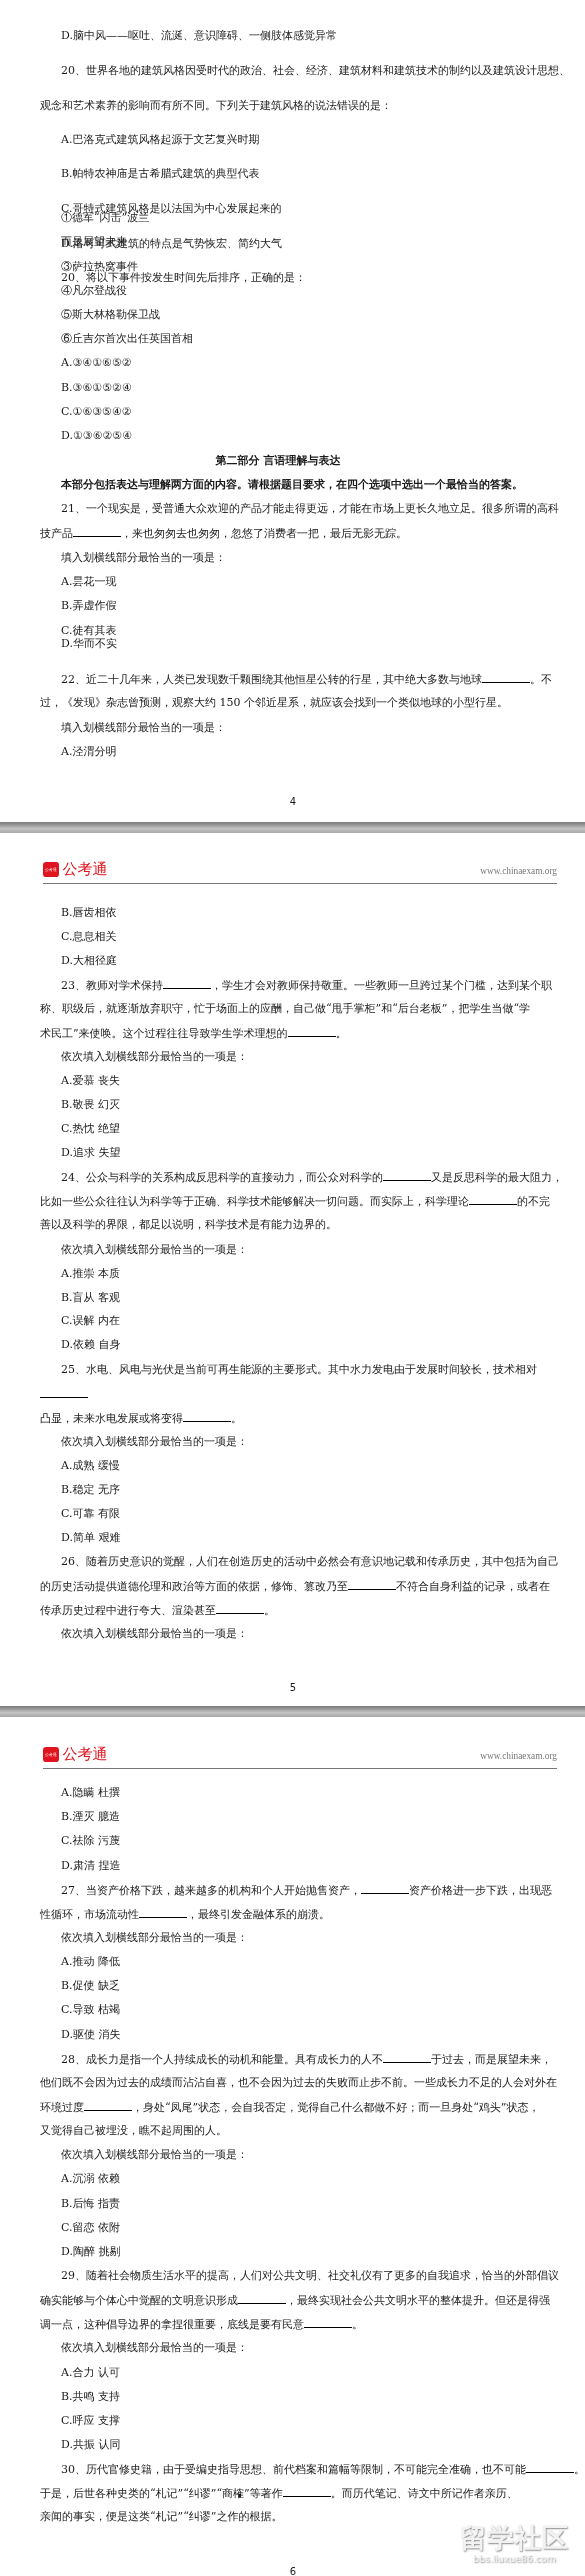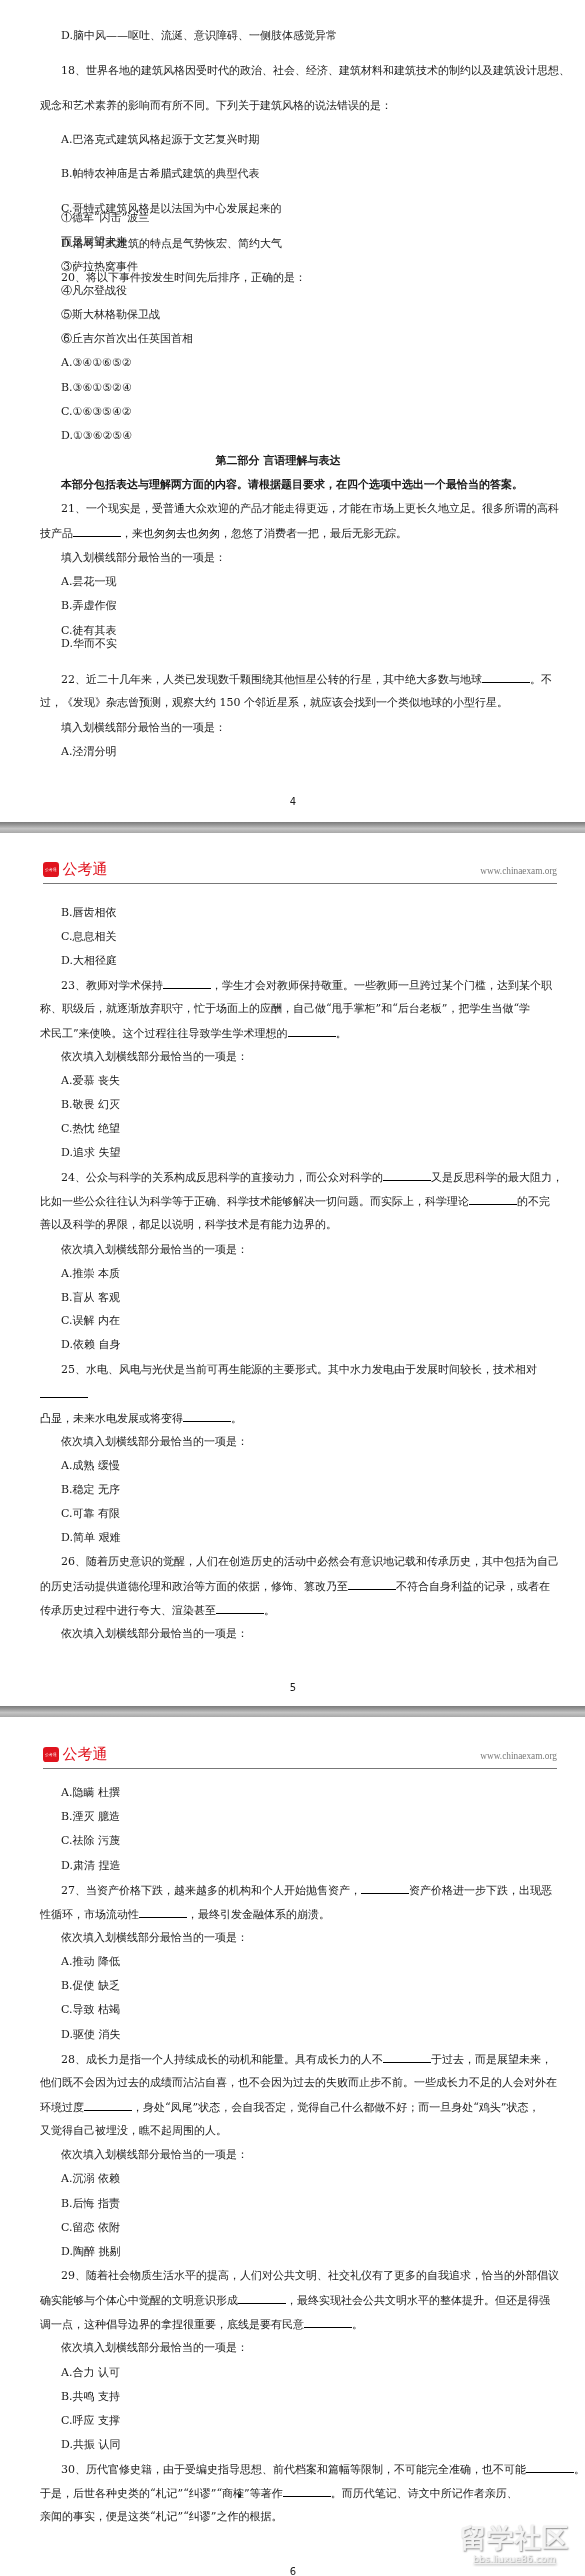--- a/index.html
+++ b/index.html
@@ -15,27 +15,27 @@
   .sep { position: absolute; left: 0; width: 586px; height: 11px;
          background: linear-gradient(to bottom, #7a7a7a 0%, #9c9c9c 30%, #c4c4c4 60%, #a8a8a8 100%); }
   .header { position: absolute; left: 43px; width: 514px; height: 23.4px; border-bottom: 0.8px solid #777; }
   .logo-box { position: absolute; left: 0; top: 1.6px; width: 15.6px; height: 15.6px; background: #e0141e; border-radius: 3.1px;
               color: #fff; font-size: 3.9px; line-height: 15.6px; text-align: center; font-family: "DejaVu Sans", sans-serif; }
   .logo-text { position: absolute; left: 19.5px; top: 0; color: #e0141e; font-size: 15px; font-family: "DejaVu Sans", sans-serif; line-height: 18.7px; }
   .site { position: absolute; right: 0; top: 6.2px; color: #777; font-size: 9.3px; font-family: "Liberation Serif", serif; }
   .watermark { position: absolute; left: 456px; top: 2523px; width: 117px; height: 47px; color: #f2f2f2;
                text-shadow: 0.8px 0.8px 1.6px #8a8a8a; font-family: "DejaVu Sans", sans-serif; text-align: center; }
   .wm-big { font-size: 26.5px; font-weight: bold; line-height: 30px; letter-spacing: 0.8px; }
-  .wm-small { font-size: 9.3px; line-height: 11px; text-decoration: underline; }
+  .wm-small { font-size: 9.3px; line-height: 11px; }
 </style>
 </head>
 <body>
 
 <div class="line ind" style="top:30px">D.脑中风——呕吐、流涎、意识障碍、一侧肢体感觉异常</div>
-<div class="line ind" style="top:65px">18、世界各地的建筑风格因受时代的政治、社会、经济、建筑材料和建筑技术的制约以及建筑设计思想、</div>
+<div class="line ind" style="top:65px">20、世界各地的建筑风格因受时代的政治、社会、经济、建筑材料和建筑技术的制约以及建筑设计思想、</div>
 <div class="line full" style="top:100px">观念和艺术素养的影响而有所不同。下列关于建筑风格的说法错误的是：</div>
 <div class="line ind" style="top:134px">A.巴洛克式建筑风格起源于文艺复兴时期</div>
 <div class="line ind" style="top:168px">B.帕特农神庙是古希腊式建筑的典型代表</div>
 <div class="line ind" style="top:203px">C.哥特式建筑风格是以法国为中心发展起来的</div>
 <div class="line ind" style="top:238px">D.洛可可式建筑的特点是气势恢宏、简约大气</div>
 <div class="line ind" style="top:272px">20、将以下事件按发生时间先后排序，正确的是：</div>
 <div class="line ind" style="top:211px;top:212px">①德军“闪击”波兰</div>
 
 <div class="line ind" style="top:236px;top:236px">而是展望未来</div>
 <div class="line ind" style="top:261px">③萨拉热窝事件</div>

